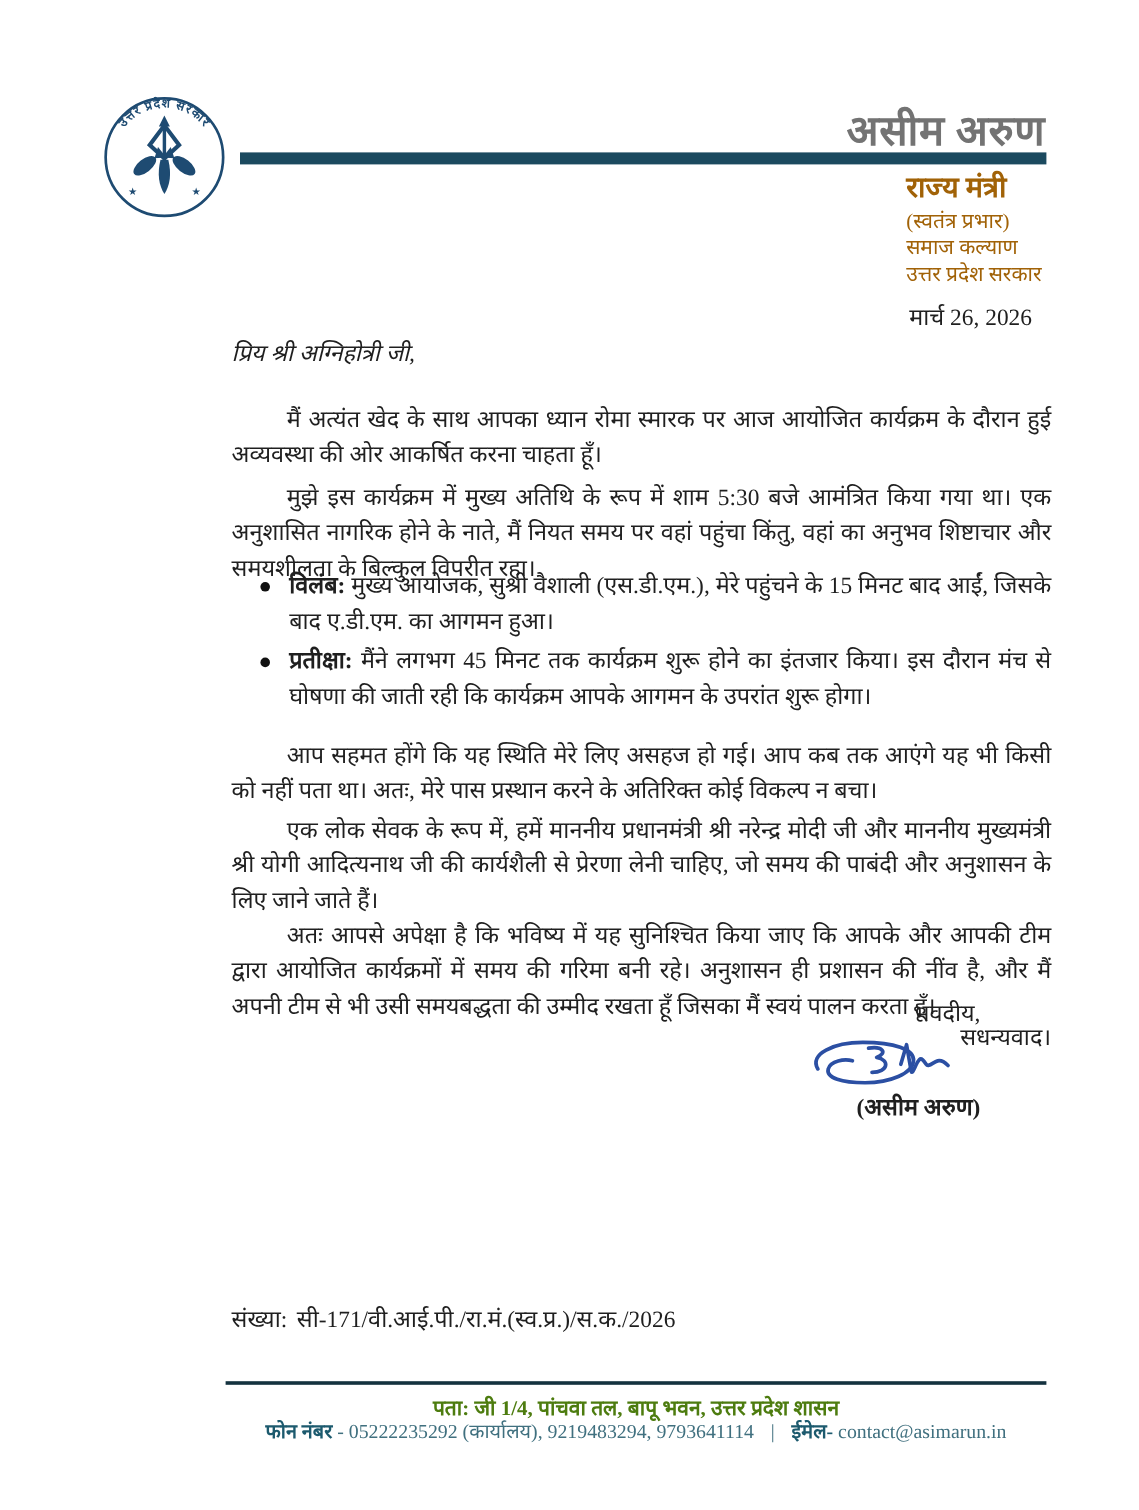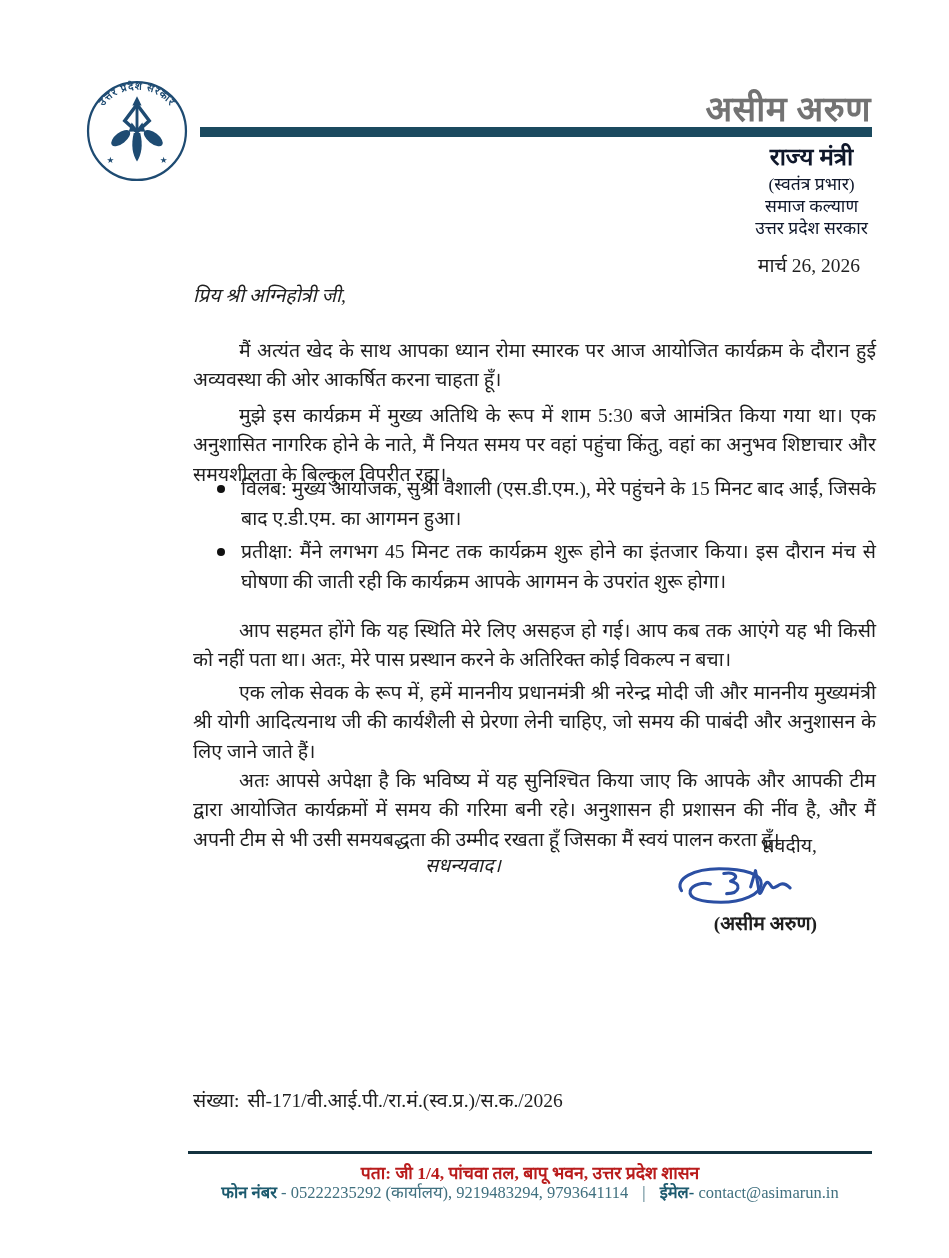--- a/index.html
+++ b/index.html
@@ -13,59 +13,59 @@
   }
   
   .logo{position:absolute;left:86px;top:80px;width:102px;height:102px;}
   .head-name{
     position:absolute;top:84px;right:78px;
     font-size:35px;font-weight:bold;color:#737373;
     letter-spacing:.5px;white-space:nowrap;
   }
   .head-rule{position:absolute;top:127px;left:200px;right:77px;height:10px;background:#1b4a5f;}
   .head-sub{
-    position:absolute;top:142px;right:81px;text-align:center;color:#0f172a;
+    position:absolute;top:142px;right:81px;text-align:left;color:#a16207;
     white-space:nowrap;
   }
   .head-sub .title{font-size:24px;font-weight:bold;line-height:31px;}
   .head-sub .line{font-size:17.5px;line-height:22px;}
   
   .blk{position:absolute;left:193px;width:683px;font-size:19.5px;line-height:29.5px;}
   .date{top:251px;text-align:right;padding-right:16px;box-sizing:border-box;}
   .salutation{top:281px;font-style:italic;}
   .para{text-align:justify;text-indent:46px;}
   .p1{top:316px;}
   .p2{top:381px;}
   .bullets{top:474px;list-style:none;margin:0;padding:0;}
   .bullets li{position:relative;padding-left:48px;text-align:justify;margin-bottom:4px;}
   .bullets li::before{
     content:"";position:absolute;left:24px;top:11px;
     width:8px;height:8px;border-radius:50%;background:#111;
   }
-  .bullets b{font-weight:normal;}
+  .bullets b{font-weight:bold;}
   .p3{top:596px;}
   .p4{top:658px;}
   .p5{top:746px;}
-  .closing{top:851px;font-style:italic;padding-left:232px;box-sizing:border-box;}
+  .closing{top:851px;padding-left:232px;box-sizing:border-box;text-align:right;}
   .sign-block{
     position:absolute;left:645px;top:833px;width:172px;text-align:right;
     font-size:19.5px;line-height:26px;
   }
   .sign-block .sig{width:140px;height:48px;margin:2px auto 0 auto;display:block;}
   .sign-block .signatory{font-weight:bold;margin-top:2px;}
   .addressee{top:996px;line-height:29px;}
   .addressee .nm{font-weight:bold;font-size:20px;}
   .addressee .district{text-decoration:underline;text-underline-offset:4px;}
   .reference{top:1086px;}
   .reference .ref-num{margin-left:8px;}
   
   .foot-rule{position:absolute;top:1151px;left:188px;right:77px;height:3px;background:#14323f;}
   .foot-address{
     position:absolute;top:1160px;left:188px;right:77px;text-align:center;
-    font-size:17.5px;font-weight:bold;color:#b91c1c;line-height:26px;
+    font-size:17.5px;font-weight:bold;color:#4d7c0f;line-height:26px;
   }
   .foot-contact{
     position:absolute;top:1181px;left:188px;right:77px;text-align:center;
     font-size:16.5px;color:#40707f;line-height:24px;
   }
   .foot-contact .b{font-weight:bold;color:#1c5a6e;}
   .foot-contact .sep{margin:0 14px;color:#40707f;}
 </style>
 </head>
 <body>

